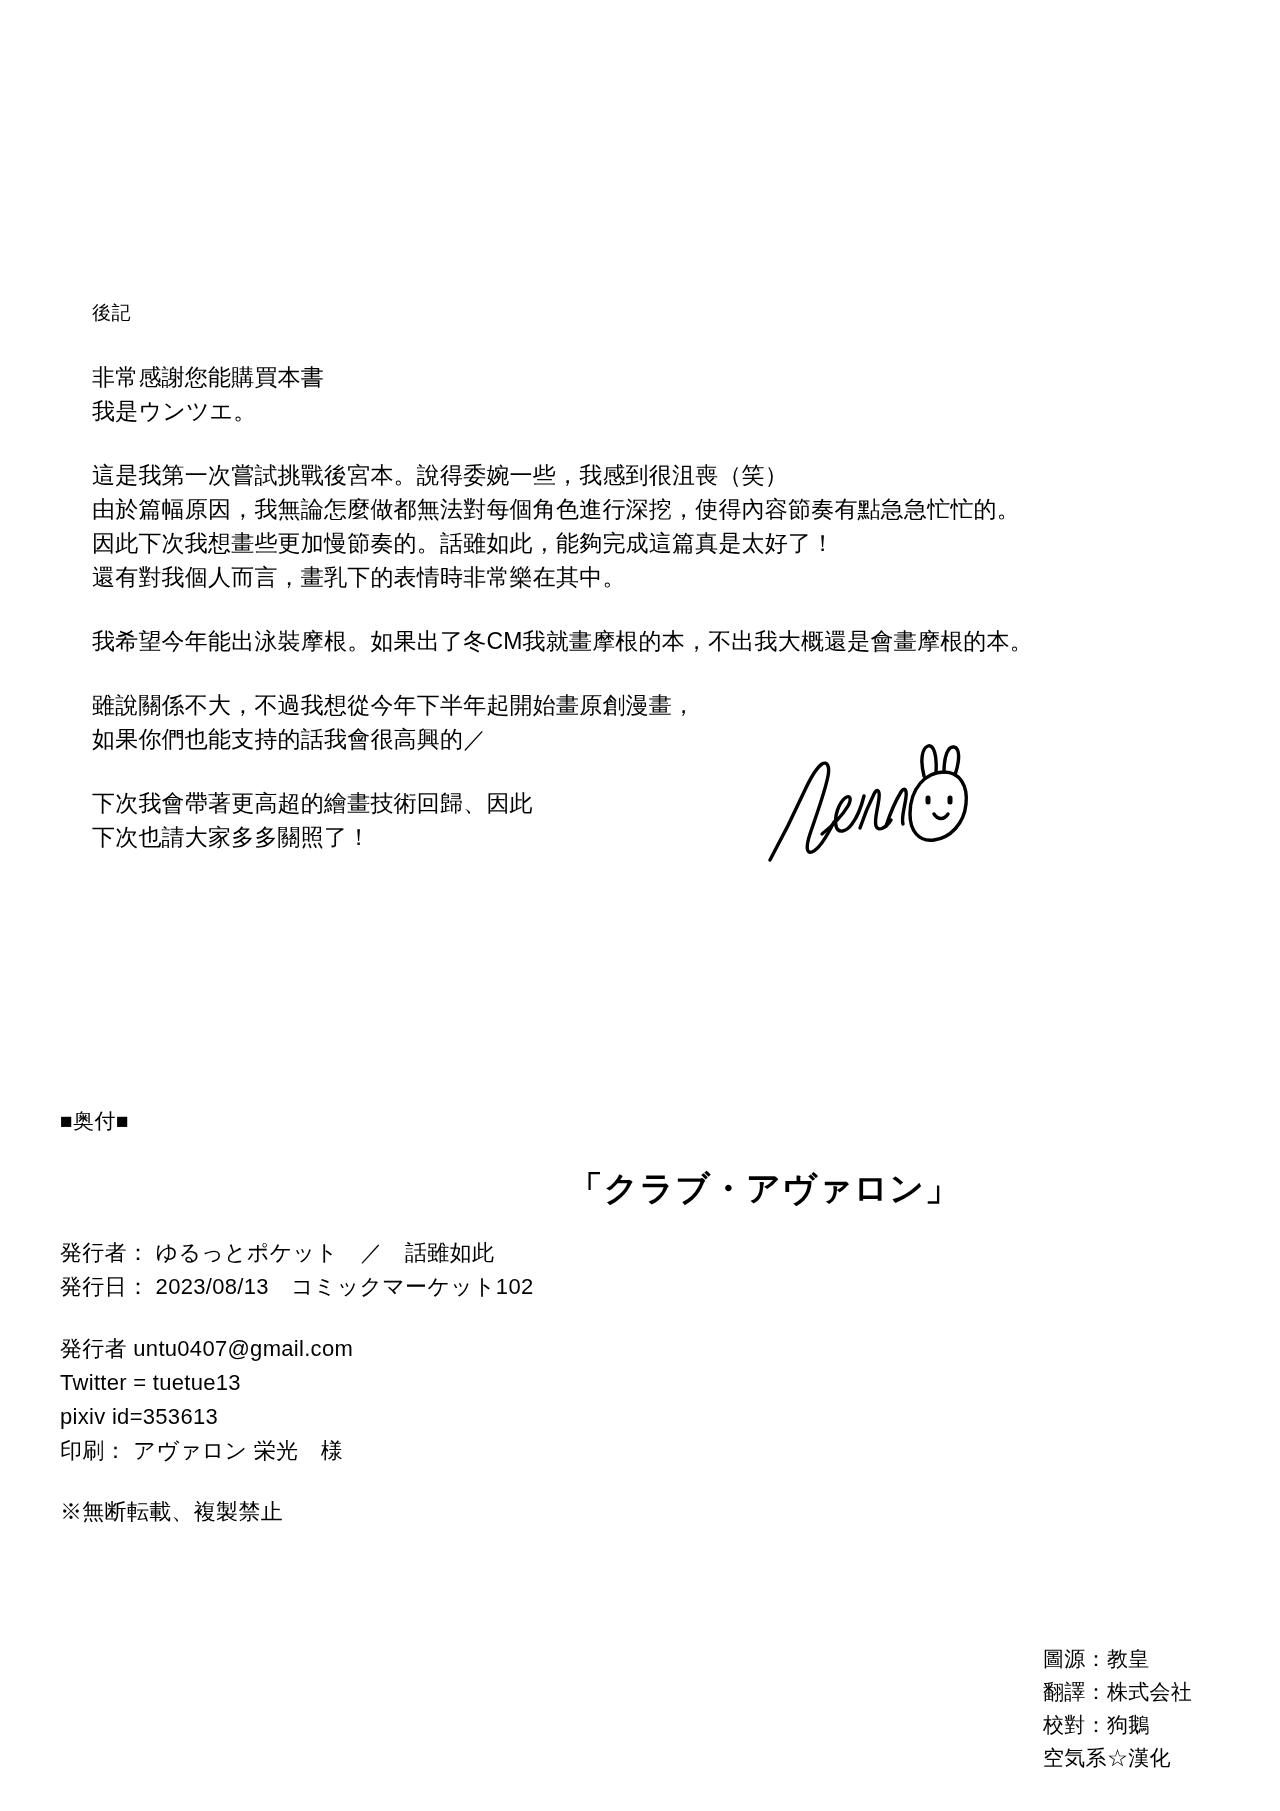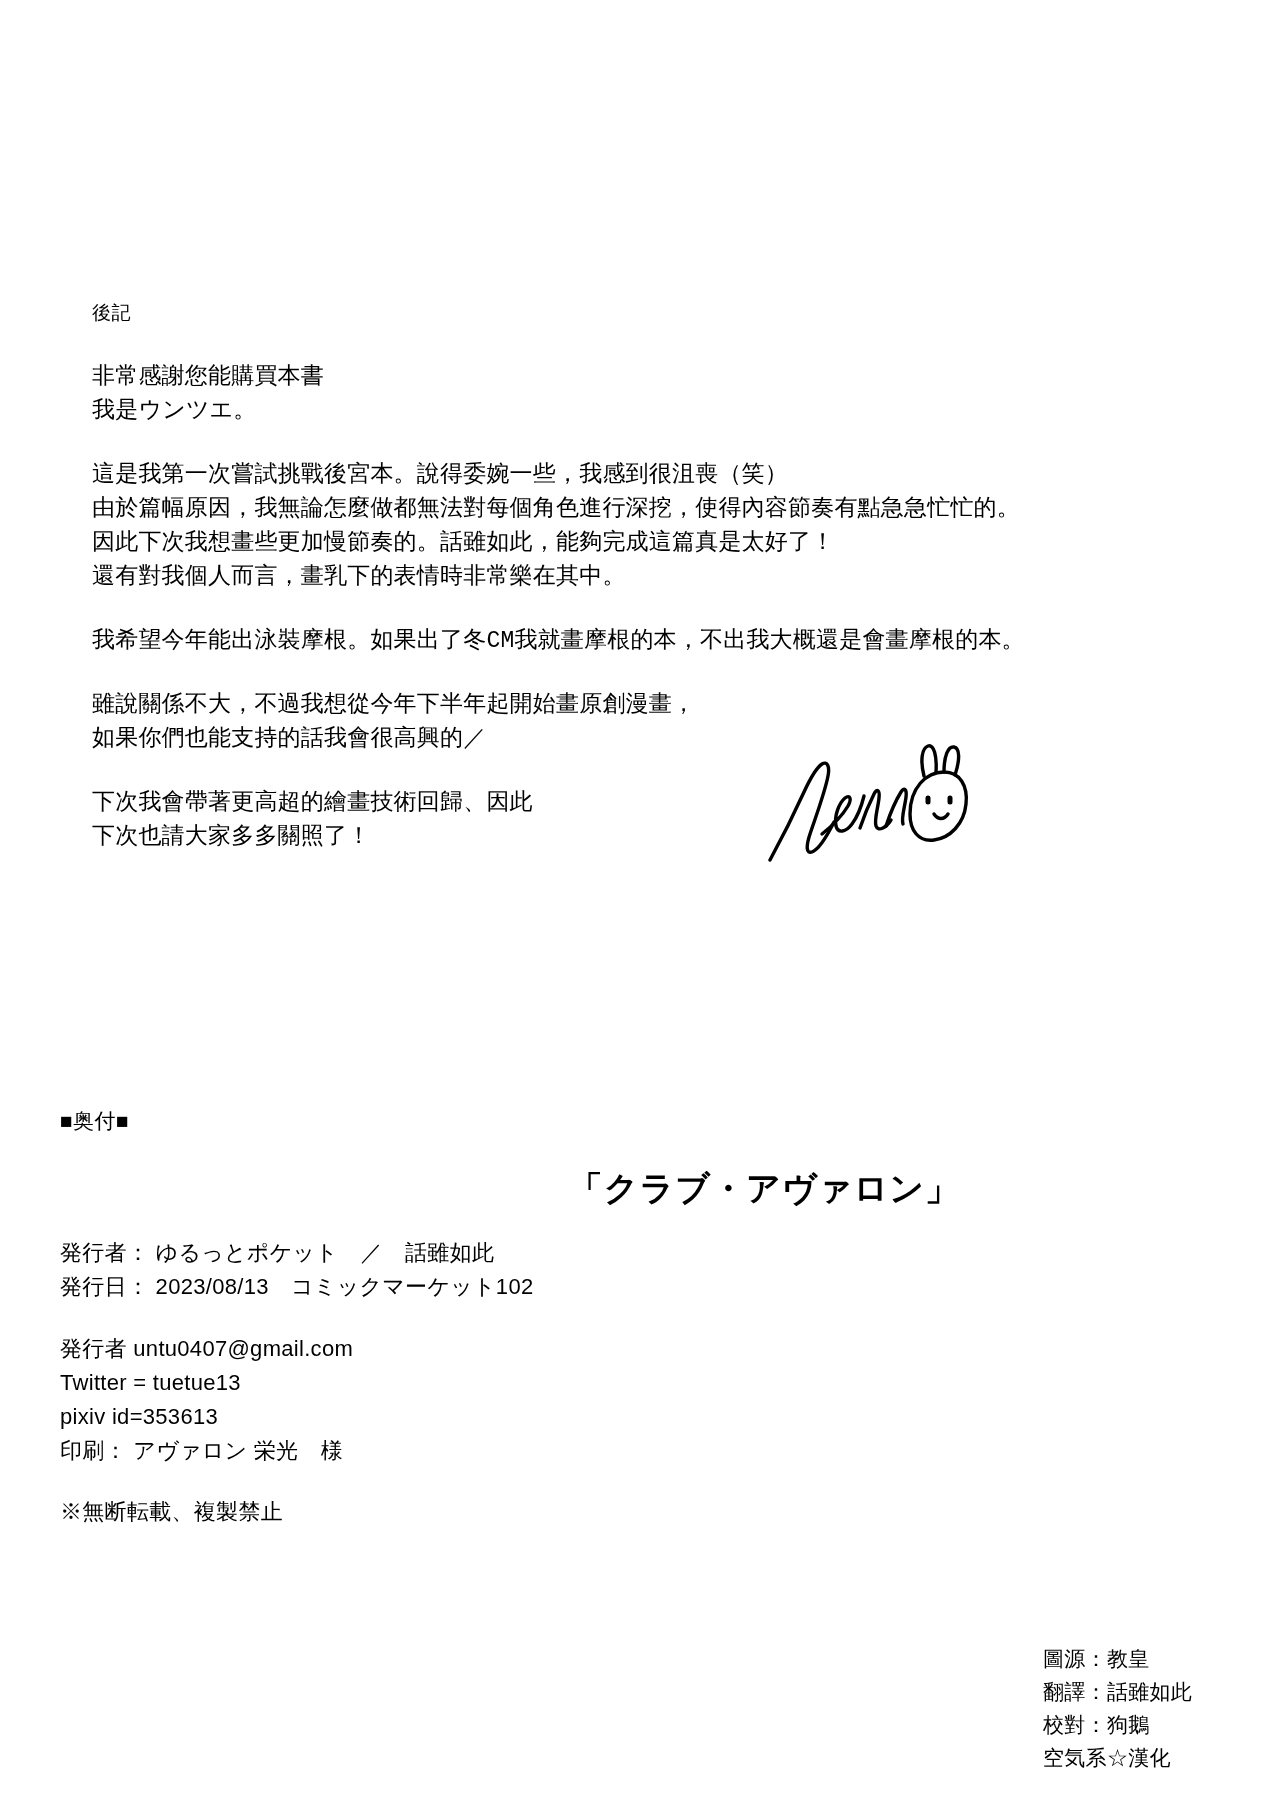--- a/index.html
+++ b/index.html
@@ -31,21 +31,20 @@
   }
   .para {
     font-size: 23px;
     line-height: 34px;
     letter-spacing: 0.2px;
     margin: 0 0 30px 0;
   }
   .para .line {
     display: block;
     white-space: nowrap;
-    font-family: Liberation Mono, monospace;
   }
 
   
   .signature {
     position: absolute;
     left: 760px;
     top: 742px;
     width: 210px;
     height: 140px;
   }
@@ -173,16 +172,16 @@
     <span class="line">Twitter = tuetue13</span>
     <span class="line">pixiv id=353613</span>
     <span class="line">印刷： アヴァロン 栄光　様</span>
   </div>
 
   <div class="colophon-notice">※無断転載、複製禁止</div>
 </div>
 
 <div class="credits">
   <span class="line">圖源：教皇</span>
-  <span class="line">翻譯：話雖如此</span>
+  <span class="line">翻譯：株式会社</span>
   <span class="line">校對：狗鵝</span>
   <span class="line">空気系☆漢化</span>
 </div>
 
 </body></html>

